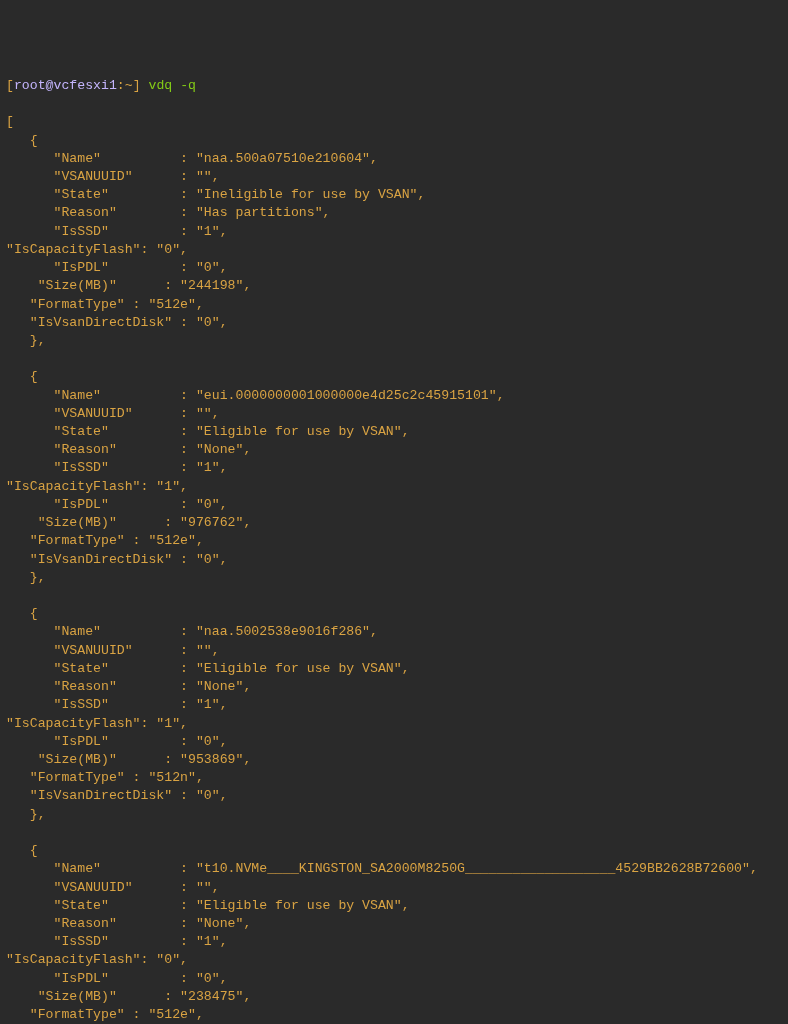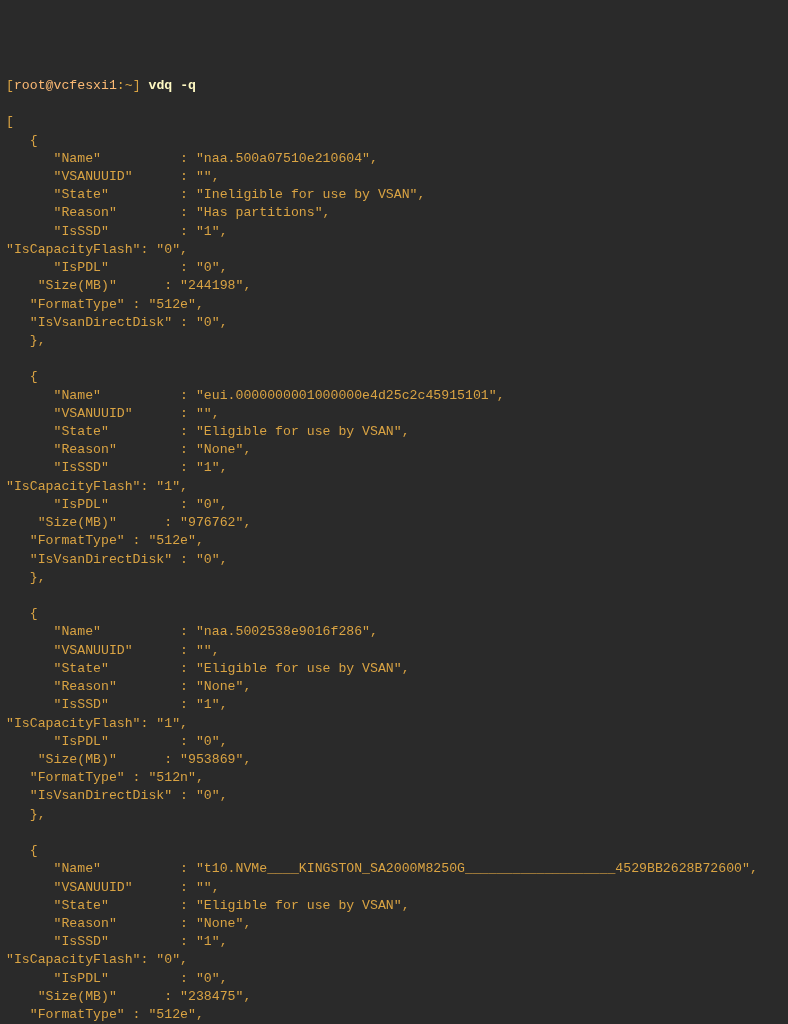--- a/index.html
+++ b/index.html
@@ -8,23 +8,23 @@
       color: #d9a343;
       font-family: 'Consolas','Courier New',monospace;
       font-size: 13.2px;
       line-height: 1.38;
       padding: 4px 6px;
       width: 788px;
       min-height: 1024px;
       white-space: pre;
     }
     .prompt-line { white-space: pre; }
-    .host { color: #fdba74; }
+    .host { color: #c4b5fd; }
     .tilde { color: #d9a343; }
-    .cmd { color: #fef9c3; font-weight: bold; }
+    .cmd { color: #84cc16; }
   </style>
 </head>
 <body>
 
 
 
 <div class="prompt-line">[<span class="host">root@vcfesxi1</span>:<span class="tilde">~</span>] <span class="cmd">vdq -q</span></div>
 <div id="output">[
    {
       "Name"          : "naa.500a07510e210604",

